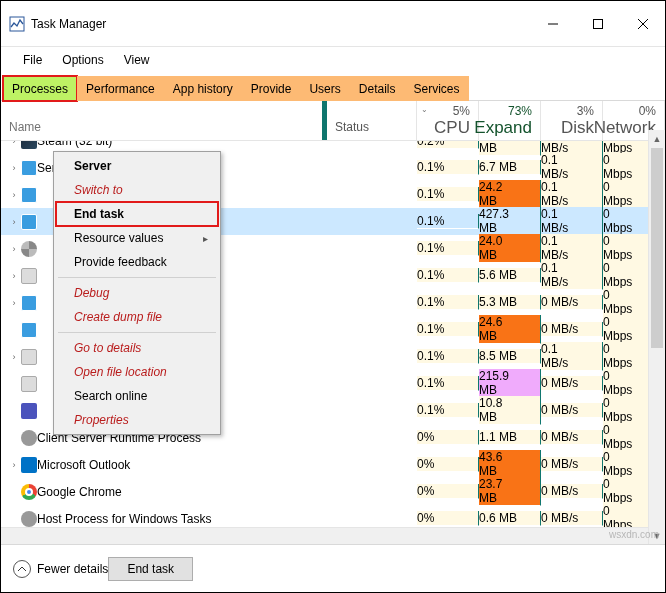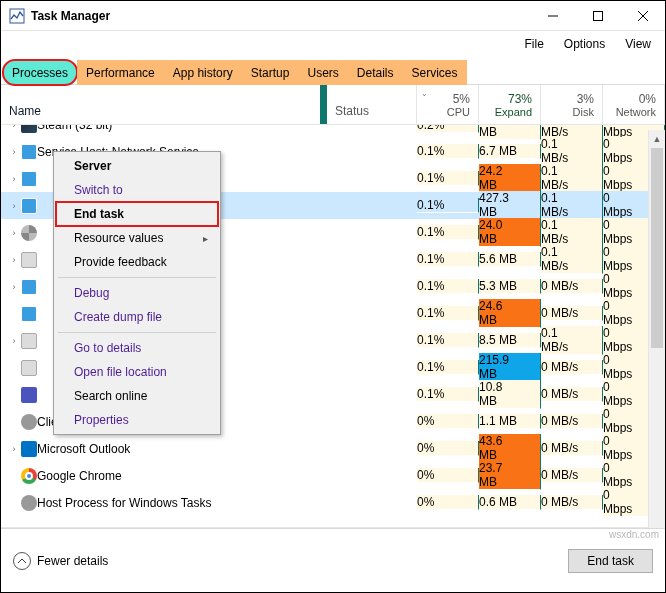--- a/index.html
+++ b/index.html
@@ -1,70 +1,70 @@
 <!DOCTYPE html>
 <html><head>
 <meta charset="utf-8">
 <style>
 * { box-sizing: border-box; margin: 0; padding: 0; }
 body { font-family: "Segoe UI", Tahoma, sans-serif; font-size: 12px; color: #000; background: #fff; width: 666px; height: 593px; overflow: hidden; position: relative; border: 1px solid #000; }
 
 
-.titlebar { display: flex; align-items: center; height: 30px; padding: 0 0 0 8px; border-bottom: 1px solid #e5e5e5; font-weight: bold; }
+.titlebar { display: flex; align-items: center; height: 46px; padding: 0 0 0 8px; border-bottom: 1px solid #e5e5e5; }
 .titlebar .icon-tm { width: 16px; height: 16px; margin-right: 6px; }
 .titlebar .title { flex: 1; font-size: 12px; }
 .winbtns { display: flex; }
 .winbtn { width: 45px; height: 29px; display: flex; align-items: center; justify-content: center; cursor: default; }
 .winbtn svg { stroke: #000; stroke-width: 1; fill: none; }
 
 
-.menubar { display: flex; padding: 2px 4px; font-size: 12px; justify-content: flex-end; }
+.menubar { display: flex; padding: 2px 12px; font-size: 12px; }
 .menubar span { padding: 4px 10px; cursor: default; }
 
 
 .tabs { display: flex; border-bottom: 1px solid #d9d9d9; padding-left: 2px; margin-top: 2px; }
 .tab { padding: 5px 8px; border: 1px solid transparent; border-bottom: none; font-size: 12px; cursor: default; position: relative; top: 1px; background: #fdba74; }
-.tab.active { border-color: #d9d9d9; background: #5eead4; border-radius: 12px; }
+.tab.active { border-color: #d9d9d9; background: #bef264; }
 .tab.highlight-red { outline: 2px solid #e21a1a; outline-offset: -1px; }
 
 
 .colheaders { display: flex; height: 40px; border-bottom: 1px solid #e5e5e5; align-items: stretch; font-size: 12px; }
-.colheaders .name { flex: 1; display: flex; align-items: flex-end; padding: 0 0 6px 8px; color: #0f172a; border-right: 7px solid #0f766e; }
+.colheaders .name { flex: 1; display: flex; align-items: flex-end; padding: 0 0 6px 8px; color: #737373; border-right: 5px solid #0f766e; }
 .colheaders .status { width: 90px; display: flex; align-items: flex-end; padding: 0 0 6px 8px; color: #555; border-right: 1px solid #e5e5e5; }
 .colheaders .metric { width: 62px; display: flex; flex-direction: column; align-items: flex-end; justify-content: center; padding: 0 8px 0 0; border-right: 1px solid #e5e5e5; position: relative; }
 .colheaders .metric .pct { font-size: 12px; color: #555; }
-.colheaders .metric .lbl { font-size: 11px; color: #555; }
+.colheaders .metric .lbl { font-size: 17px; color: #555; }
 .colheaders .metric.hot .pct, .colheaders .metric.hot .lbl { color: #14532d; }
 .colheaders .caret { position: absolute; left: 4px; top: 4px; font-size: 8px; color: #777; }
 
 
 .plist { height: 420px; overflow: hidden; position: relative; }
 .row { display: flex; height: 27px; align-items: center; font-size: 12px; }
 .row .cell-name { flex: 1; display: flex; align-items: center; padding-left: 6px; white-space: nowrap; overflow: hidden; }
 .row .cell-status { width: 90px; }
 .row .cell { width: 62px; text-align: left; padding-right: 22px; background: #fff9e3; border-right: 1px solid #0f766e; border-bottom: 1px solid #fff; }
 .row .cell.h1 { background: #f97316; }
-.row .cell.h2 { background: #0ea5e9; }
+.row .cell.h2 { background: #f0abfc; }
 .row .cell.h3 { background: #ffd65c; }
 .row .arrow { width: 14px; text-align: center; font-size: 9px; color: #666; }
 .row.selected { background: #cce8ff; }
 .row.selected .cell { background: #cce8ff !important; }
 .row.cutoff { border-top: 1px solid #eee; }
 
 
 .ctxmenu { position: absolute; left: 52px; top: 150px; width: 168px; background: #f0f0f0; border: 1px solid #a0a0a0; box-shadow: 2px 2px 4px rgba(0,0,0,.25); padding: 2px; font-size: 12px; z-index: 50; }
 .ctxmenu .item { padding: 5px 10px 5px 18px; display: flex; justify-content: space-between; align-items: center; cursor: default; color: #000; }
-.ctxmenu .item.disabled { color: #4c1d95; }
+.ctxmenu .item.disabled { color: #b91c1c; font-style: italic; }
 .ctxmenu .item.strong { font-weight: 600; }
 .ctxmenu .item.red-box { outline: 2px solid #e21a1a; outline-offset: -1px; }
 .ctxmenu .sep { height: 1px; background: #d0d0d0; margin: 3px 2px; }
 .ctxmenu .sub::after { content: "▸"; font-size: 10px; color: #555; }
 
 
-.footer { position: absolute; left: 0; right: 0; bottom: 0; height: 64px; border-top: 1px solid #d9d9d9; display: flex; align-items: center; padding: 0 12px; justify-content: space-between; background: #fff; }
+.footer { position: absolute; left: 0; right: 0; bottom: 0; height: 48px; border-top: 1px solid #d9d9d9; display: flex; align-items: center; padding: 0 12px; justify-content: flex-start; background: #fff; }
 .fewer { display: flex; align-items: center; gap: 6px; font-size: 12px; cursor: default; }
 .fewer .circle { width: 18px; height: 18px; border: 1px solid #555; border-radius: 50%; display: flex; align-items: center; justify-content: center; }
 .fewer .circle svg { stroke: #333; fill: none; }
 .btn-endtask { padding: 4px 18px; border: 1px solid #adadad; background: #e1e1e1; font-size: 12px; cursor: default; }
 
 
 .scroll-v { position: absolute; right: 0; top: 129px; bottom: 48px; width: 17px; background: #f0f0f0; border-left: 1px solid #e5e5e5; }
 .scroll-v .thumb { position: absolute; left: 2px; right: 2px; top: 18px; height: 200px; background: #cdcdcd; }
 .scroll-v .arr { position: absolute; left: 0; right: 0; height: 17px; display: flex; align-items: center; justify-content: center; color: #666; font-size: 9px; }
 .scroll-v .arr.up { top: 0; } .scroll-v .arr.dn { bottom: 0; }
@@ -119,21 +119,21 @@
 <div class="menubar">
   <span>File</span>
   <span>Options</span>
   <span>View</span>
 </div>
 
 <div class="tabs">
   <div class="tab active highlight-red">Processes</div>
   <div class="tab">Performance</div>
   <div class="tab">App history</div>
-  <div class="tab">Startup</div>
+  <div class="tab">Provide</div>
   <div class="tab">Users</div>
   <div class="tab">Details</div>
   <div class="tab">Services</div>
 </div>
 
 <div class="colheaders">
   <div class="name">Name</div>
   <div class="status">Status</div>
   <div class="metric">
     <span class="caret">⌄</span>

